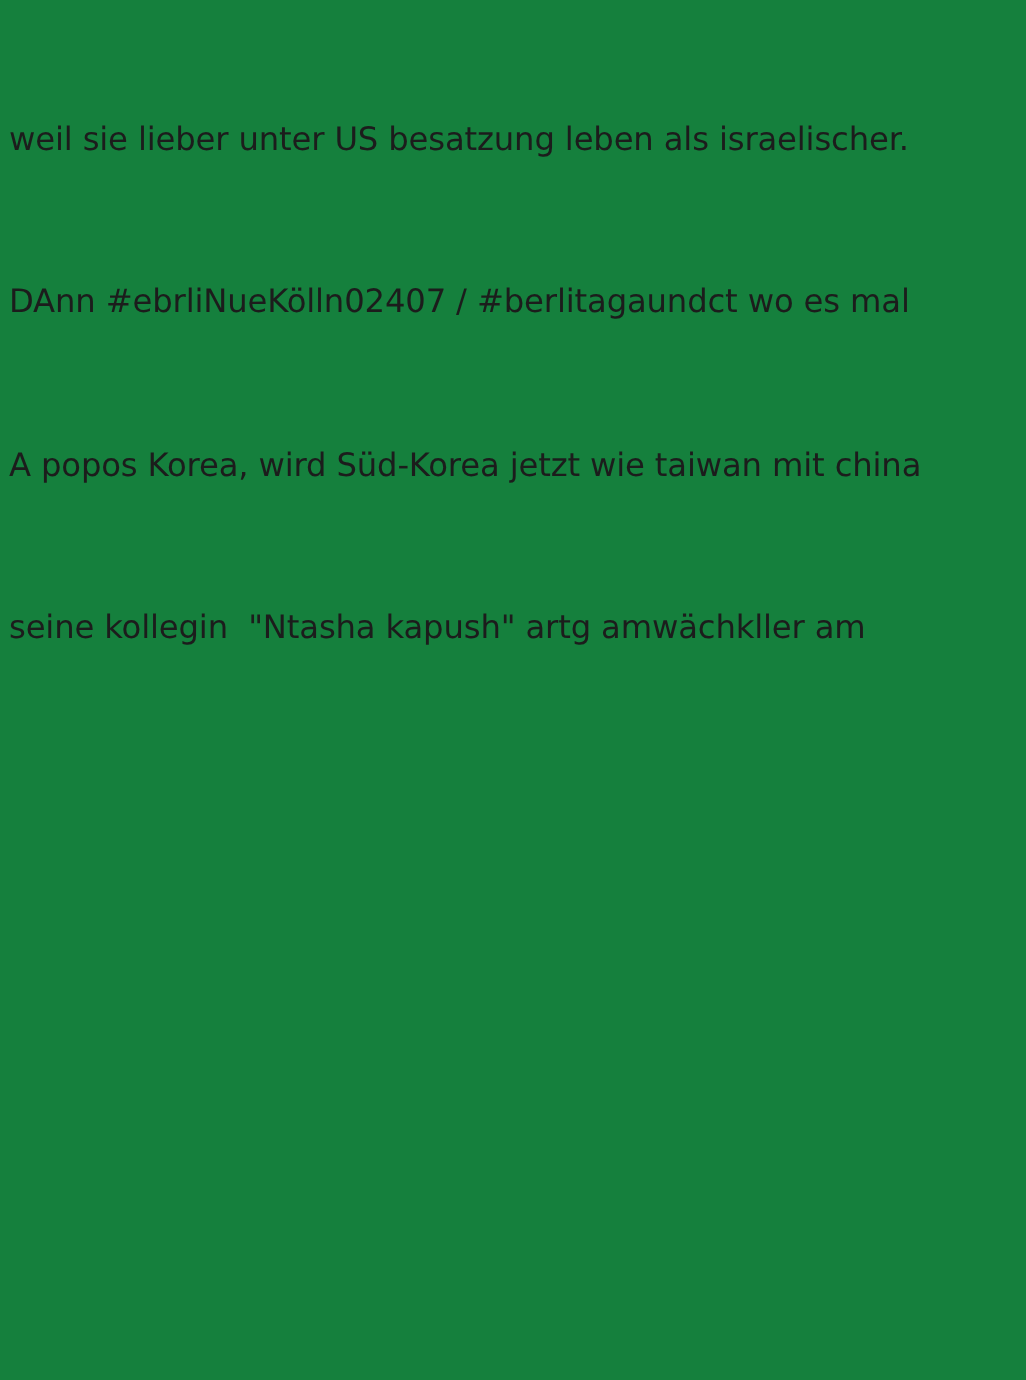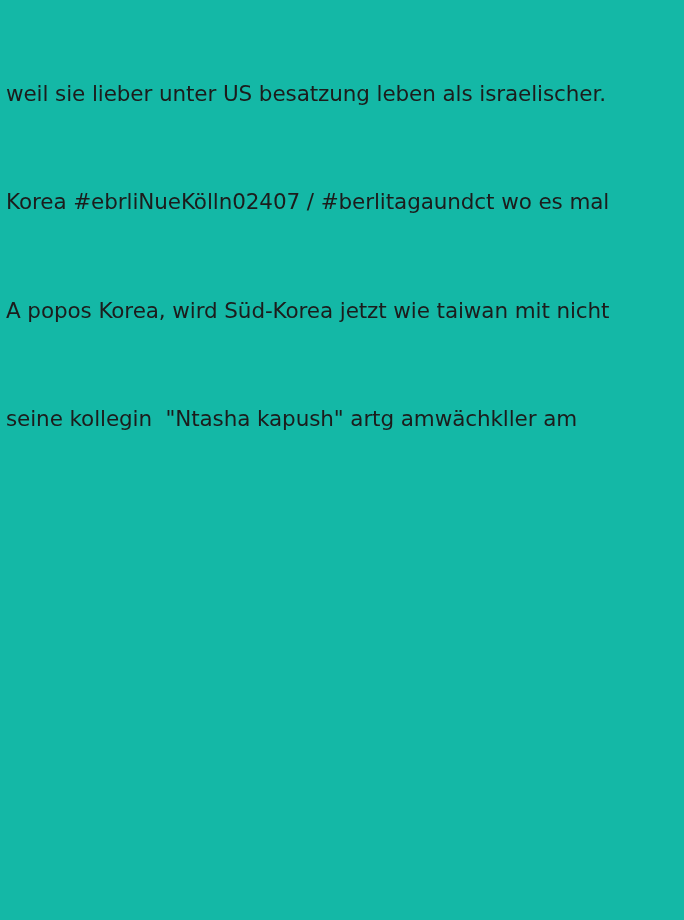--- a/index.html
+++ b/index.html
@@ -11,21 +11,21 @@
     width: 684px;
     height: 920px;
     overflow: hidden;
     font-family: "DejaVu Sans", sans-serif;
   }
   .page {
     width: 684px;
     height: 920px;
     box-sizing: border-box;
     padding: 4px 6px 0 6px;
-    background: #14b8a6;
+    background: #15803d;
   }
   .text-block {
     font-family: "DejaVu Sans", sans-serif;
     font-size: 21.5px;
     line-height: 36.1px;
     color: #1c1c1c;
     letter-spacing: -0.1px;
     white-space: pre-wrap;
     word-break: normal;
   }
@@ -33,22 +33,22 @@
     display: block;
     white-space: pre;
   }
 </style>
 </head>
 <body>
 
 <div class="page">
   <div class="text-block">
     <span class="line">weil sie lieber unter US besatzung leben als israelischer.</span>
-    <span class="line">Korea #ebrliNueKölln02407 / #berlitagaundct wo es mal</span>
-    <span class="line">A popos Korea, wird Süd-Korea jetzt wie taiwan mit nicht</span>
+    <span class="line">DAnn #ebrliNueKölln02407 / #berlitagaundct wo es mal</span>
+    <span class="line">A popos Korea, wird Süd-Korea jetzt wie taiwan mit china</span>
     <span class="line">seine kollegin  "Ntasha kapush" artg amwächkller am</span>
     
     
     
     
     
     
     
     
     

